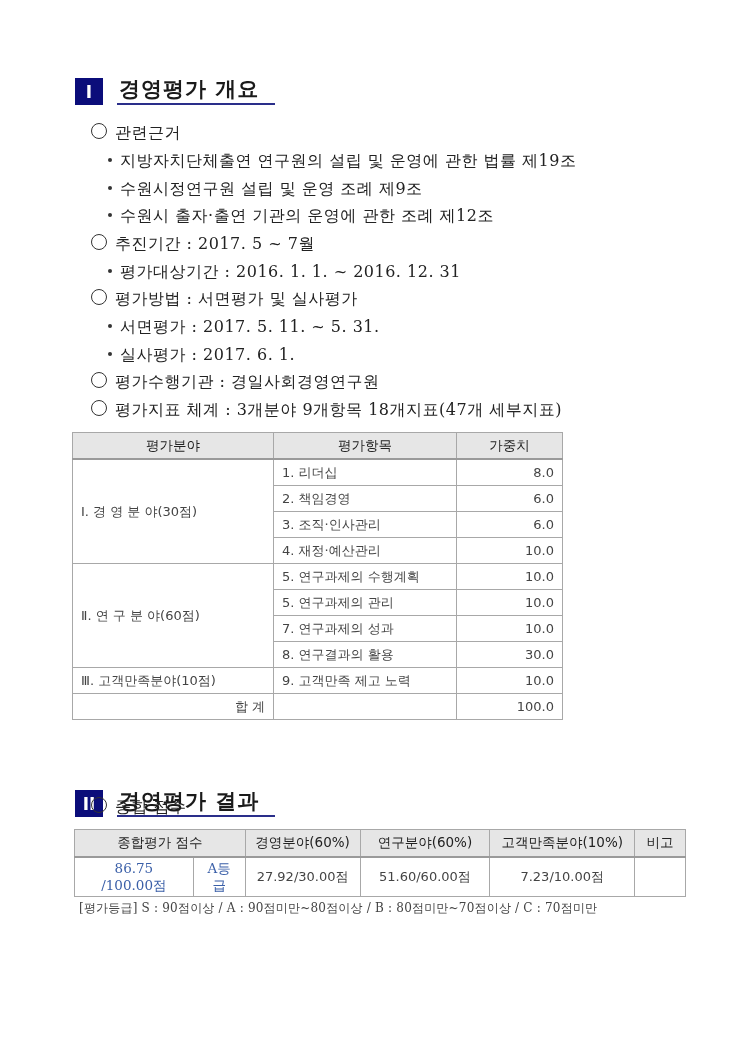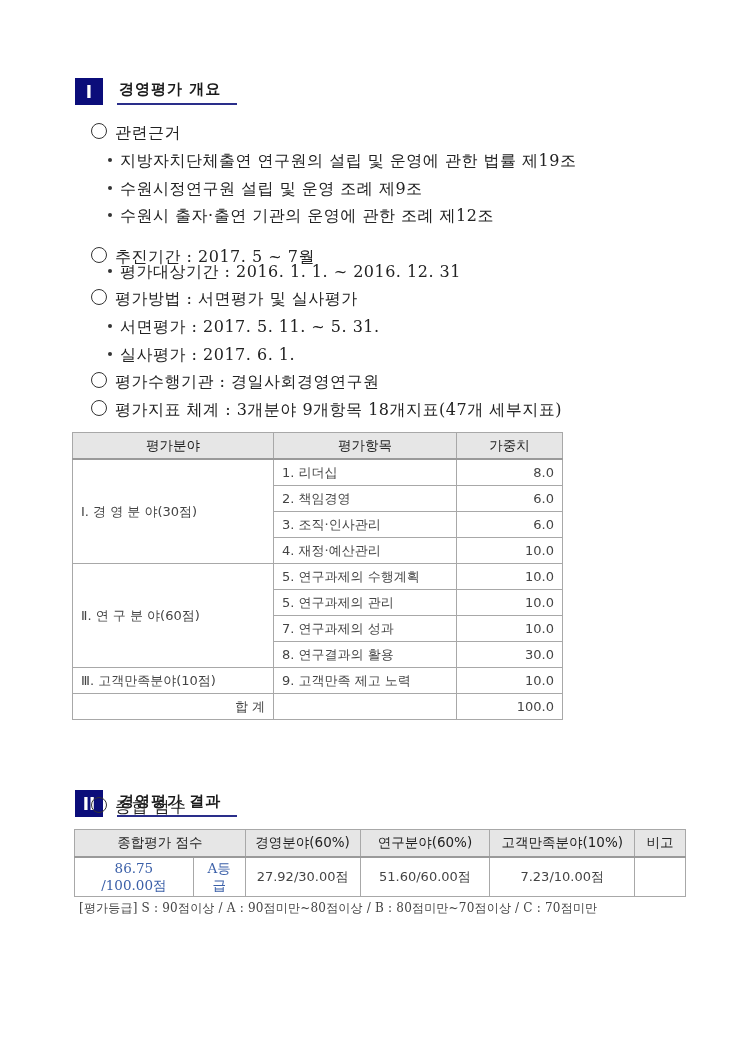--- a/index.html
+++ b/index.html
@@ -8,21 +8,21 @@
     font-family: "DejaVu Serif", "Liberation Serif", serif;
     color: #222;
   }
   .sec-head { position: absolute; left: 75px; height: 30px; display: flex; align-items: flex-end; }
   .sec-num {
     width: 28px; height: 27px; background: #0b0d7a; color: #fff;
     font-family: "DejaVu Sans", sans-serif; font-size: 17px; font-weight: bold;
     display: flex; align-items: center; justify-content: center; margin-right: 14px;
   }
   .sec-title {
-    font-family: "DejaVu Sans", sans-serif; font-weight: bold; font-size: 15px; color: #1a1a1a;
+    font-family: "DejaVu Sans", sans-serif; font-weight: bold; font-size: 21px; color: #1a1a1a;
     border-bottom: 2px solid #2a2e8a; padding: 0 16px 1px 2px; line-height: 26px; letter-spacing: 1px;
   }
   .line { position: absolute; font-size: 16px; line-height: 20px; white-space: nowrap; letter-spacing: 0.5px; }
   .circle { display: inline-block; width: 14px; height: 14px; border: 1.4px solid #333; border-radius: 50%; vertical-align: -1px; margin-right: 8px; }
   .bullet { display: inline-block; width: 4px; height: 4px; background: #333; border-radius: 50%; vertical-align: 4px; margin-right: 8px; }
 
   table { border-collapse: collapse; position: absolute; font-family: "DejaVu Sans", sans-serif; }
   .t1 { left: 72px; top: 432px; width: 491px; font-size: 13px; color: #444; }
   .t1 td, .t1 th { border: 1px solid #a8a8a8; height: 25px; padding: 0 8px; }
   .t1 th { background: #e6e6e6; font-weight: normal; color: #222; height: 25px; border-bottom: 2px solid #9a9a9a; font-size: 13.5px; }
@@ -47,21 +47,21 @@
 </div>
 <div class="line" style="left:108px;top:151px;">
   <span class="bullet"></span><span>지방자치단체출연 연구원의 설립 및 운영에 관한 법률 제19조</span>
 </div>
 <div class="line" style="left:108px;top:179px;">
   <span class="bullet"></span><span>수원시정연구원 설립 및 운영 조례 제9조</span>
 </div>
 <div class="line" style="left:108px;top:206px;">
   <span class="bullet"></span><span>수원시 출자·출연 기관의 운영에 관한 조례 제12조</span>
 </div>
-<div class="line" style="left:91px;top:247px;">
+<div class="line" style="left:91px;top:234px;">
   <span class="circle"></span><span>추진기간 : 2017. 5 ~ 7월</span>
 </div>
 <div class="line" style="left:108px;top:262px;">
   <span class="bullet"></span><span>평가대상기간 : 2016. 1. 1. ~ 2016. 12. 31</span>
 </div>
 <div class="line" style="left:91px;top:289px;">
   <span class="circle"></span><span>평가방법 : 서면평가 및 실사평가</span>
 </div>
 <div class="line" style="left:108px;top:317px;">
   <span class="bullet"></span><span>서면평가 : 2017. 5. 11. ~ 5. 31.</span>

